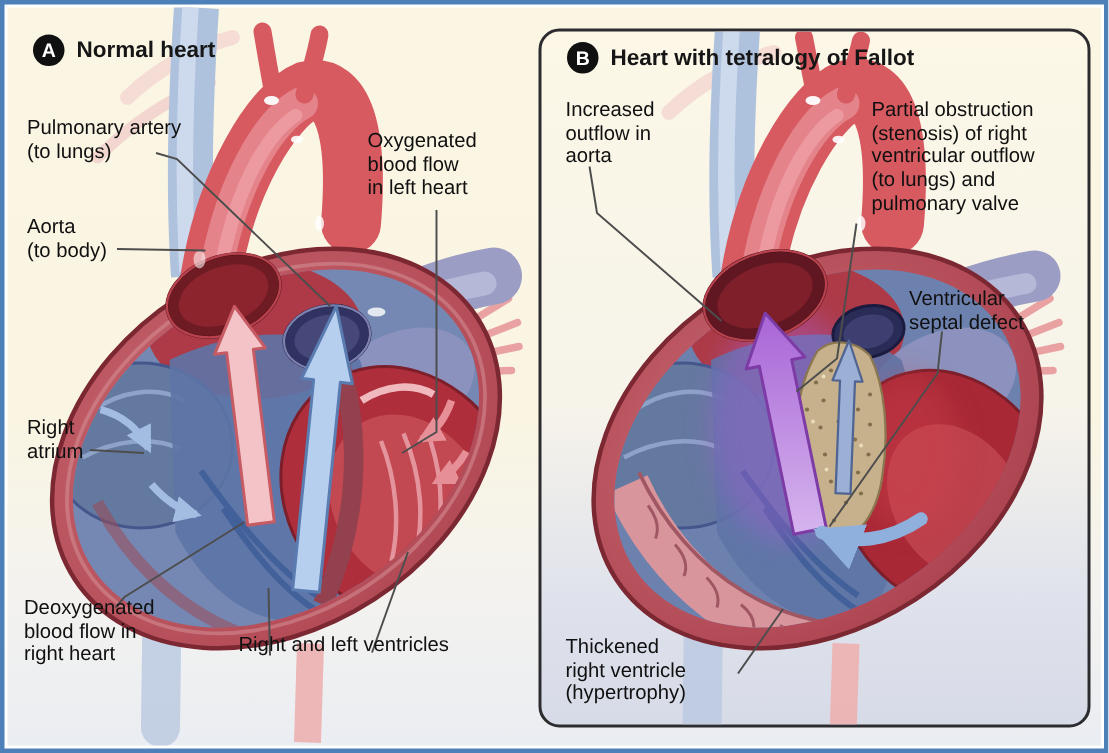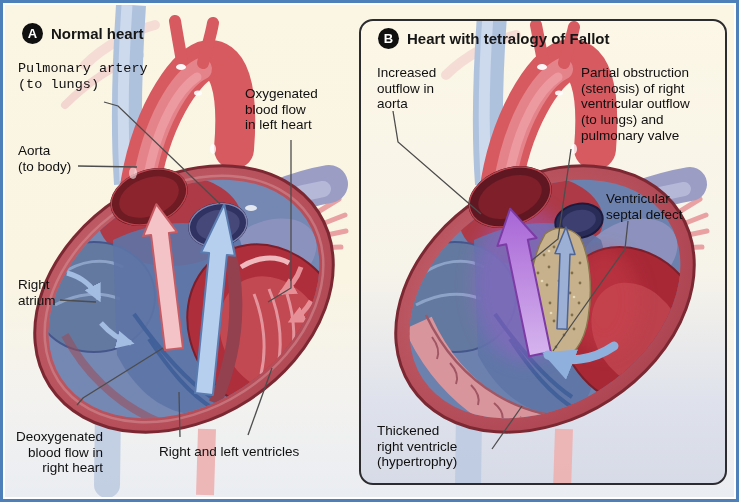--- a/index.html
+++ b/index.html
@@ -141,33 +141,33 @@
           <polyline points="72,400 78,393 158,343"></polyline>
           <polyline points="175,432 174,387"></polyline>
           <polyline points="243,430 267,363"></polyline>
         </g>
       </svg>
 
       <div class="title-row" style="left:17px;top:18px;">
         <span class="badge">A</span>
         <span class="ptitle">Normal heart</span>
       </div>
-      <div class="lbl" style="left:13px;top:56px;font-family:Liberation Mono, monospace;">Pulmonary artery
+      <div class="lbl" style="left:13px;top:72px;">Pulmonary artery
 (to lungs)</div>
       <div class="lbl" style="left:13px;top:138px;">Aorta
 (to body)</div>
       <div class="lbl b" style="left:240px;top:81px;">Oxygenated
 blood flow
 in left heart</div>
       <div class="lbl" style="left:13px;top:272px;">Right
 atrium</div>
-      <div class="lbl b" style="left:11px;top:424px;text-align:right;">Deoxygenated
+      <div class="lbl b" style="left:11px;top:392px;">Deoxygenated
 blood flow in
 right heart</div>
-      <div class="lbl" style="left:154px;top:439px;">Right and left ventricles</div>
+      <div class="lbl" style="left:154px;top:417px;">Right and left ventricles</div>
     </section>
 
     <section class="panel panel-b">
 
       <svg class="art" width="364" height="462" viewBox="0 0 364 462">
         <defs>
           <radialGradient id="wallB" cx="45%" cy="40%" r="75%">
             <stop offset="0%" stop-color="#cf7079"></stop>
               <stop offset="100%" stop-color="#a53b48"></stop>
           </radialGradient>

